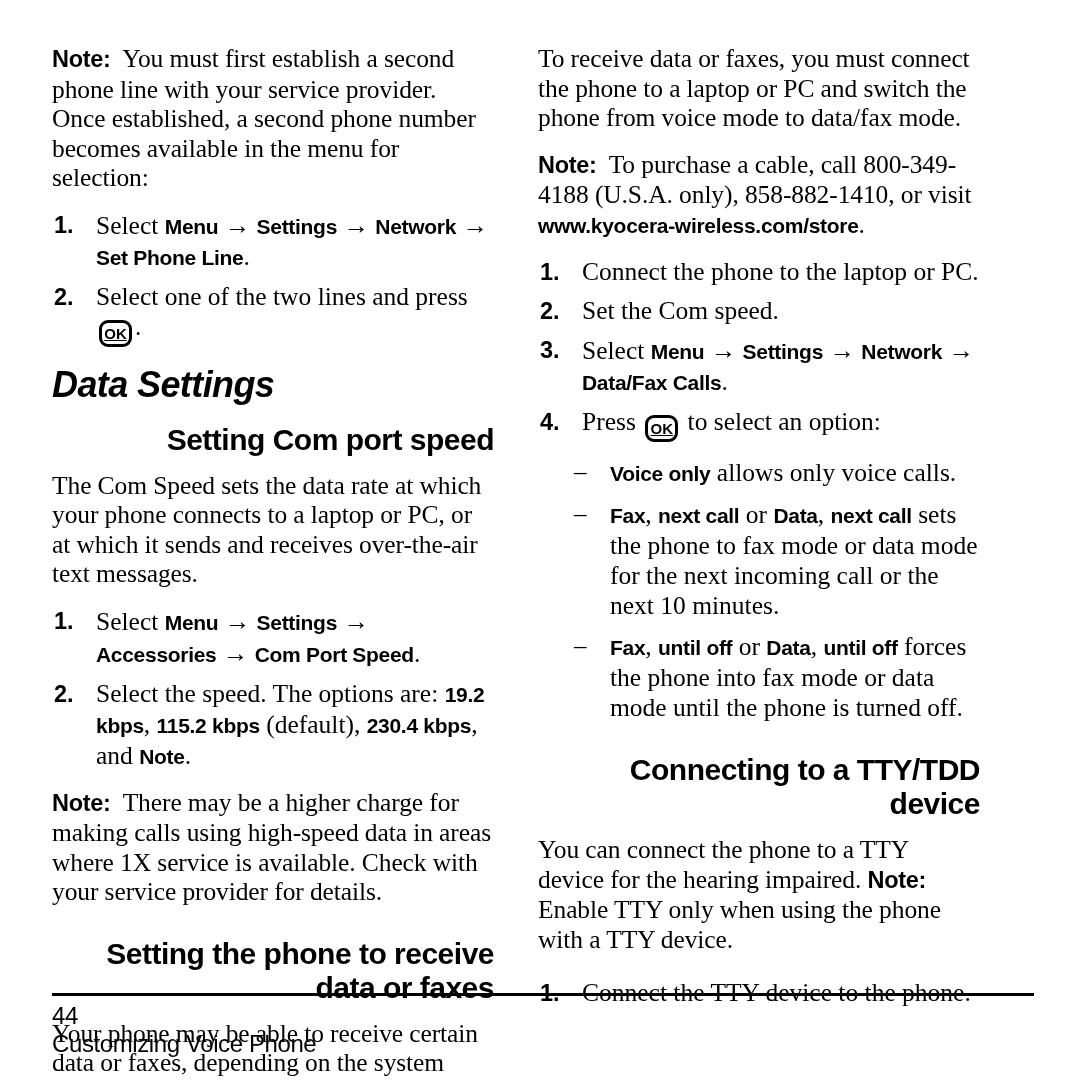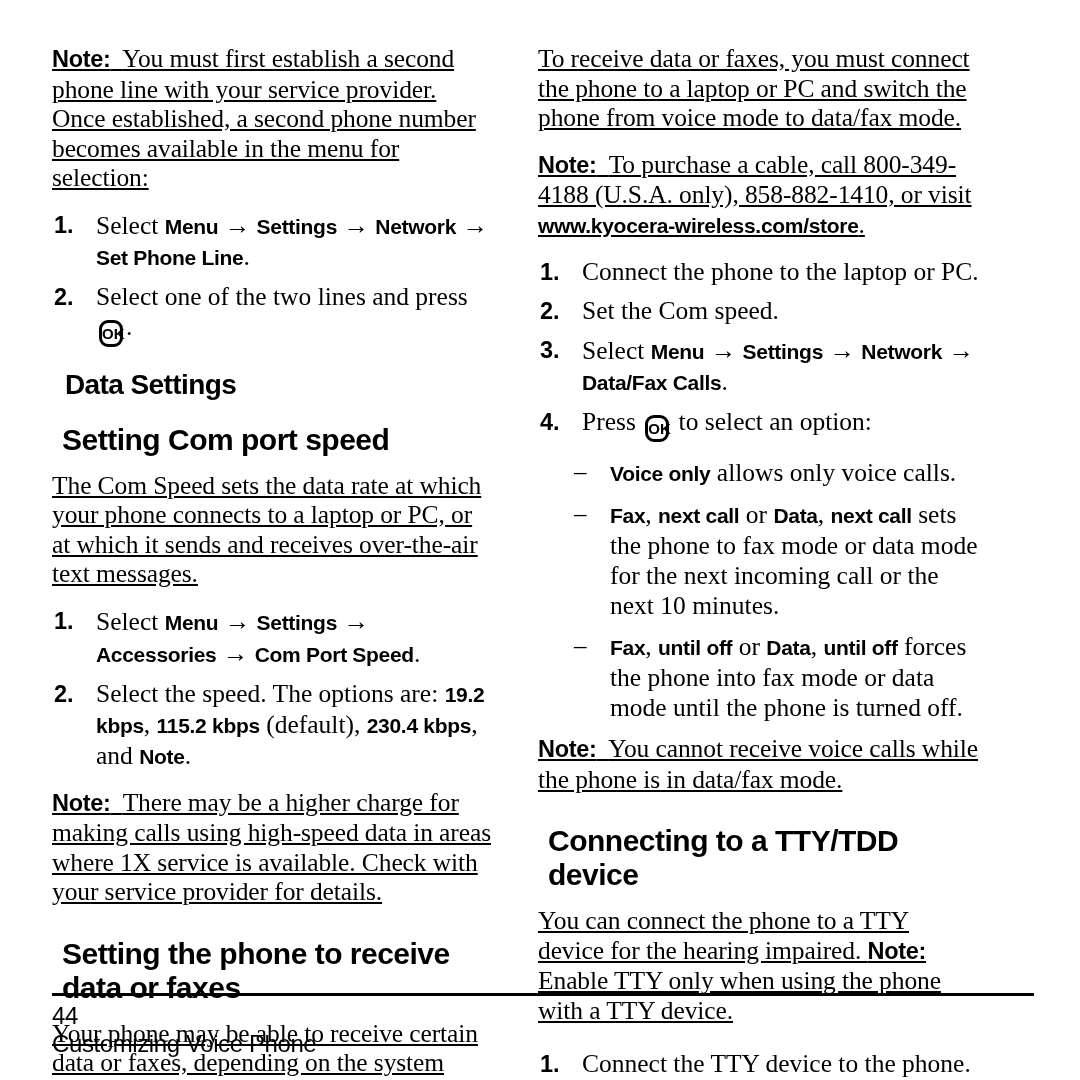--- a/index.html
+++ b/index.html
@@ -30,50 +30,51 @@
     width: 442px;
     flex: 0 0 442px;
   }
   
   p.body {
     font-size: 25.5px;
     line-height: 29.5px;
     margin: 0 0 17px 0;
     text-align: left;
     letter-spacing: -0.1px;
-    text-decoration: underline;
   }
   p.body.tight { margin-bottom: 24px; }
   .b {
     font-family: "Liberation Sans", "DejaVu Sans", sans-serif;
     font-weight: bold;
     font-size: 21px;
     letter-spacing: -0.3px;
   }
   .note-lead {
     font-family: "Liberation Sans", "DejaVu Sans", sans-serif;
     font-weight: bold;
     font-size: 23.5px;
     letter-spacing: -0.3px;
   }
   h1.h-chapter {
     font-family: "Liberation Sans", "DejaVu Sans", sans-serif;
     font-weight: bold;
-    font-size: 28px;
+    font-size: 36px;
     line-height: 44px;
     letter-spacing: -0.6px;
-    margin: 16px 0 16px 13px;
+    margin: 16px 0 16px 0;
+    font-style: italic;
   }
   h2.h-sec {
     font-family: "Liberation Sans", "DejaVu Sans", sans-serif;
     font-weight: bold;
     font-size: 30px;
     line-height: 34px;
     letter-spacing: -0.5px;
-    margin: 0 0 14px 10px;
+    margin: 0 0 14px 0;
+    text-align: right;
   }
   h2.h-sec.spaced { margin-top: 30px; }
   
   ol.steps {
     list-style: none;
     margin: 0 0 16px 0;
     padding: 0;
   }
   ol.steps li {
     position: relative;
@@ -110,32 +111,33 @@
     font-size: 25px;
   }
   .arrow { font-family: "Liberation Sans", "DejaVu Sans", sans-serif; font-weight: bold; }
   
   .key {
     display: inline-block;
     vertical-align: -5px;
     position: relative;
   }
   .key-ok {
-    width: 24px;
+    width: 33px;
     height: 27px;
     border: 3px solid #000;
     border-radius: 9px;
     font-family: "Liberation Sans", "DejaVu Sans", sans-serif;
     font-weight: bold;
     font-size: 15px;
     line-height: 22px;
     text-align: center;
     vertical-align: -4px;
     box-sizing: border-box;
     margin: 0 3px;
+    text-decoration: underline;
   }
   
   .footer {
     position: absolute;
     left: 52px;
     right: 46px;
     bottom: 22px;
   }
   .footer .rule {
     border-top: 3px solid #000;
@@ -218,21 +220,20 @@
           <span class="dash">–</span><span class="b">Voice only</span><span> allows only voice calls.</span>
         </li>
         <li>
           <span class="dash">–</span><span class="b">Fax</span><span>, </span><span class="b">next call</span><span> or </span><span class="b">Data</span><span>, </span><span class="b">next call</span><span> sets the phone to fax mode or data mode for the next incoming call or the next 10 minutes.</span>
         </li>
         <li>
           <span class="dash">–</span><span class="b">Fax</span><span>, </span><span class="b">until off</span><span> or </span><span class="b">Data</span><span>, </span><span class="b">until off</span><span> forces the phone into fax mode or data mode until the phone is turned off.</span>
         </li>
       </ul>
 
-      <p class="body"><span class="note-lead">Note:</span>&nbsp; <span>You cannot receive voice calls while the phone is in data/fax mode.</span></p>
 
       <h2 class="h-sec spaced">Connecting to a TTY/TDD device</h2>
 
       <p class="body tight"><span>You can connect the phone to a TTY device for the hearing impaired. </span><span class="note-lead">Note:</span><span> Enable TTY only when using the phone with a TTY device.</span></p>
 
       <ol class="steps">
         <li>
           <span class="num">1.</span><span>Connect the TTY device to the phone.</span>
         </li>
 

